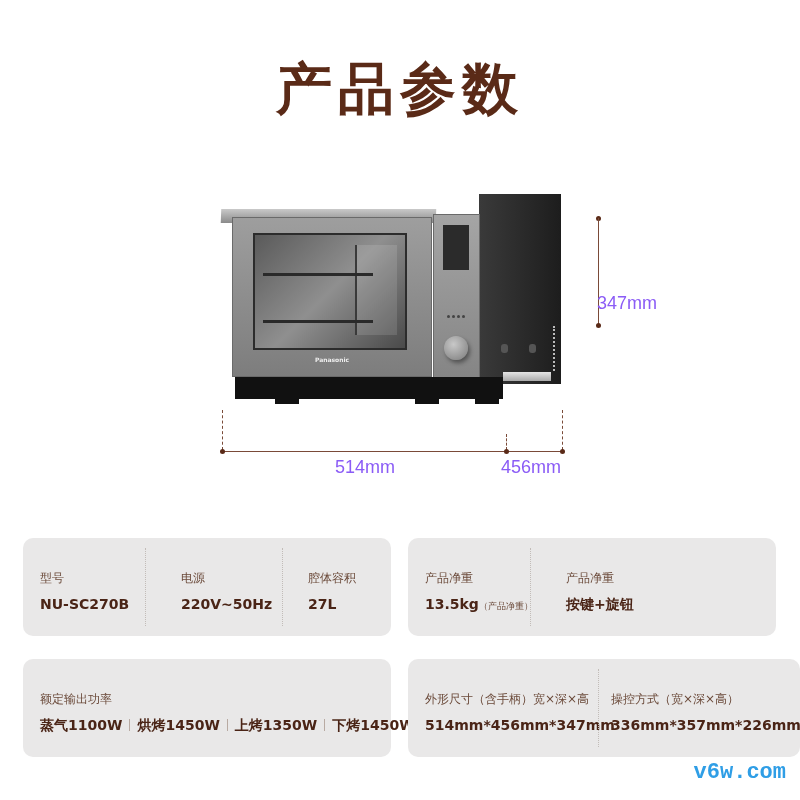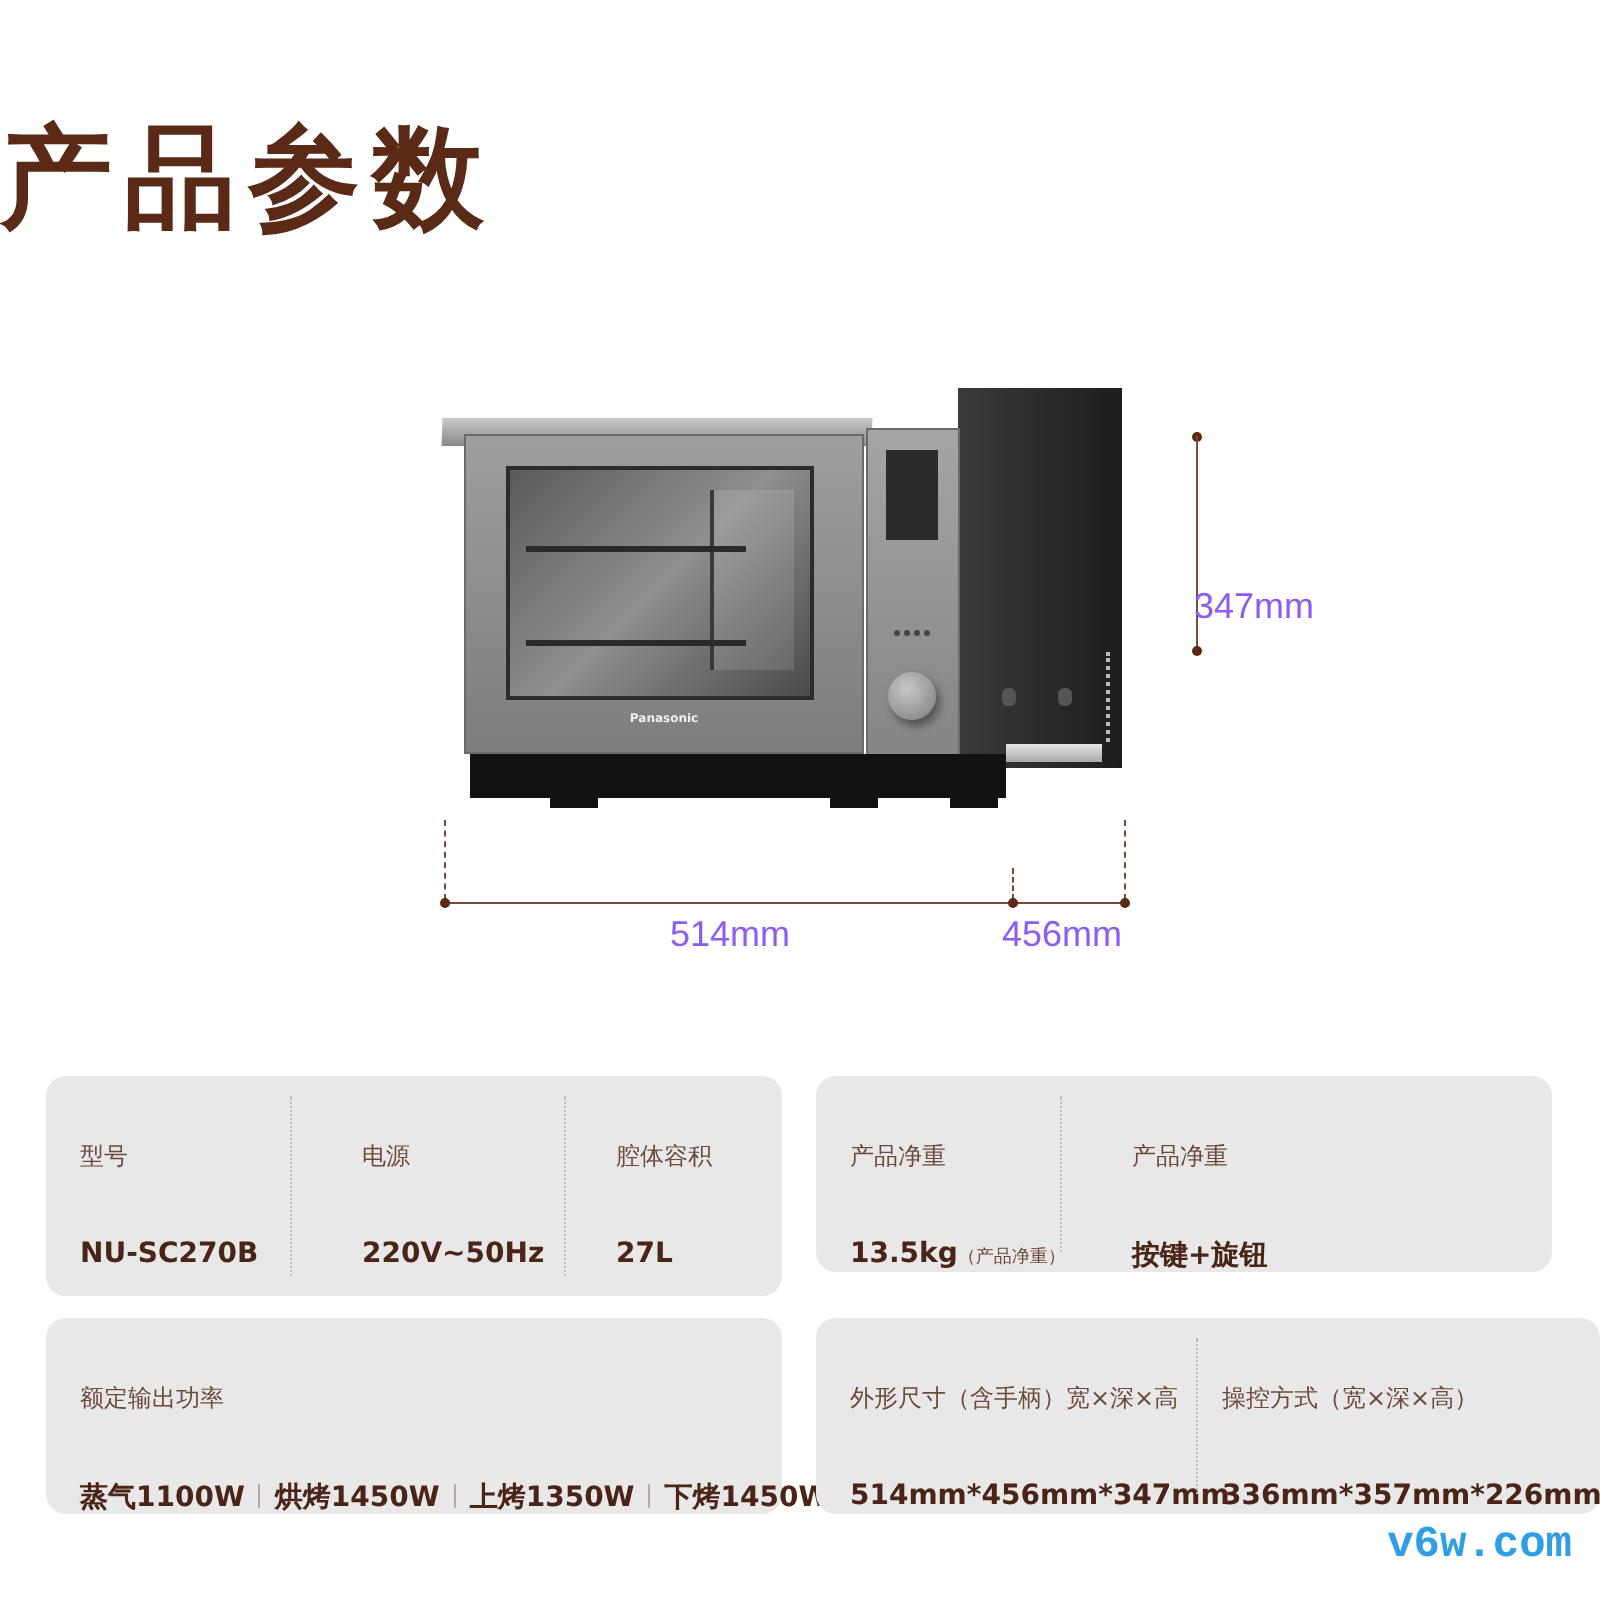--- a/index.html
+++ b/index.html
@@ -1,21 +1,21 @@
 <!DOCTYPE html>
 <html><head>
 <meta charset="utf-8">
 <style>
   html, body { margin: 0; padding: 0; }
   body {
     width: 800px; height: 800px; background: #ffffff; position: relative; overflow: hidden;
     font-family: "DejaVu Sans", "Liberation Sans", sans-serif;
   }
   .title {
-    position: absolute; left: 0; top: 52px; width: 800px; 
+    position: absolute; left: 0; top: 52px; width: 800px; text-align: center;
     font-size: 56px; font-weight: bold; color: #5a2a17; letter-spacing: 6px;
   }
   
   .oven { position: absolute; left: 215px; top: 192px; width: 350px; height: 220px; }
   .oven .top-lid {
     position: absolute; left: 6px; top: 17px; width: 215px; height: 14px;
     background: linear-gradient(#c9c9c9, #8a8a8a); transform: skewX(-2deg);
   }
   .oven .front {
     position: absolute; left: 17px; top: 25px; width: 198px; height: 158px;
@@ -57,21 +57,21 @@
   .hline { position: absolute; height: 1px; background: #7a4a38; }
   .dot { position: absolute; width: 5px; height: 5px; border-radius: 50%; background: #5a2a17; }
   .dash { position: absolute; width: 0; border-left: 1px dashed #7a4a38; }
   .dim-label { position: absolute; font-family: "Liberation Sans", sans-serif; font-size: 18px; color: #8b5cf6; }
   
   .card {
     position: absolute; background: #e9e8e8; border-radius: 10px;
   }
   .cell { position: absolute; top: 0; height: 100%; }
   .cell .label { position: absolute; top: 32px; font-size: 12px; color: #6b4a3a; white-space: nowrap; }
-  .cell .value { position: absolute; top: 58px; font-size: 14px; font-weight: bold; color: #4a2416; white-space: nowrap; margin-top: 23px; }
+  .cell .value { position: absolute; top: 58px; font-size: 14px; font-weight: bold; color: #4a2416; white-space: nowrap; }
   .cell .value .note { font-size: 9px; font-weight: normal; color: #6b4a3a; }
   .divider { position: absolute; top: 10px; bottom: 10px; width: 0; border-left: 1px dotted #c2bcb8; }
   .sep { display: inline-block; width: 1px; height: 12px; background: #b8aaa2; margin: 0 7px; vertical-align: -1px; }
   .watermark {
     position: absolute; right: 14px; top: 760px; font-family: Liberation Mono, monospace;
     font-size: 22px; color: #2f9ee6; font-weight: bold;
   }
 </style>
 </head>
 <body>
@@ -117,21 +117,21 @@
 <div class="dash" style="left:222px; top:410px; height:40px;"></div>
 <div class="dash" style="left:506px; top:434px; height:16px;"></div>
 <div class="dash" style="left:562px; top:410px; height:40px;"></div>
 <div class="hline" style="left:222px; top:451px; width:340px;"></div>
 <div class="dot" style="left:220px; top:449px;"></div>
 <div class="dot" style="left:504px; top:449px;"></div>
 <div class="dot" style="left:560px; top:449px;"></div>
 <div class="dim-label" style="left:335px; top:457px;">514mm</div>
 <div class="dim-label" style="left:501px; top:457px;">456mm</div>
 
-<div class="card" style="left:23px; top:538px; width:368px; height:110px;">
+<div class="card" style="left:23px; top:538px; width:368px; height:98px;">
   <div class="cell" style="left:17px;">
     <div class="label">型号</div>
     <div class="value">NU-SC270B</div>
   </div>
   <div class="divider" style="left:122px;"></div>
   <div class="cell" style="left:158px;">
     <div class="label">电源</div>
     <div class="value">220V~50Hz</div>
   </div>
   <div class="divider" style="left:259px;"></div>

